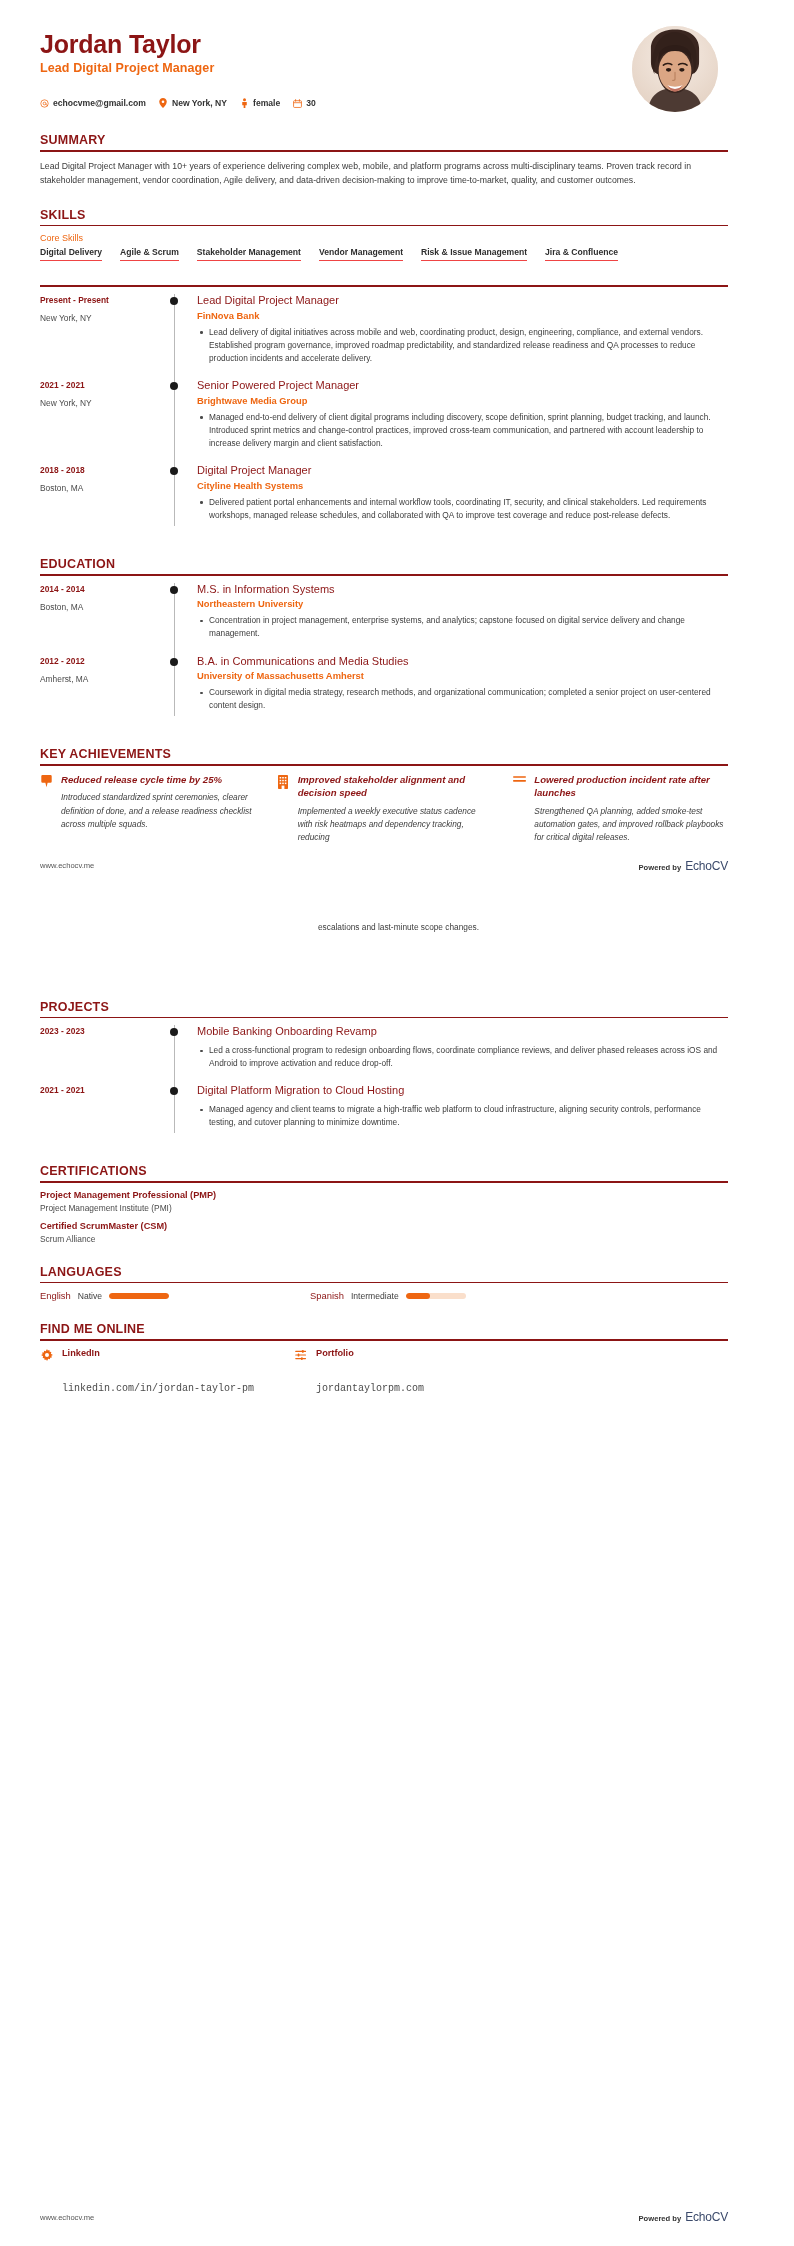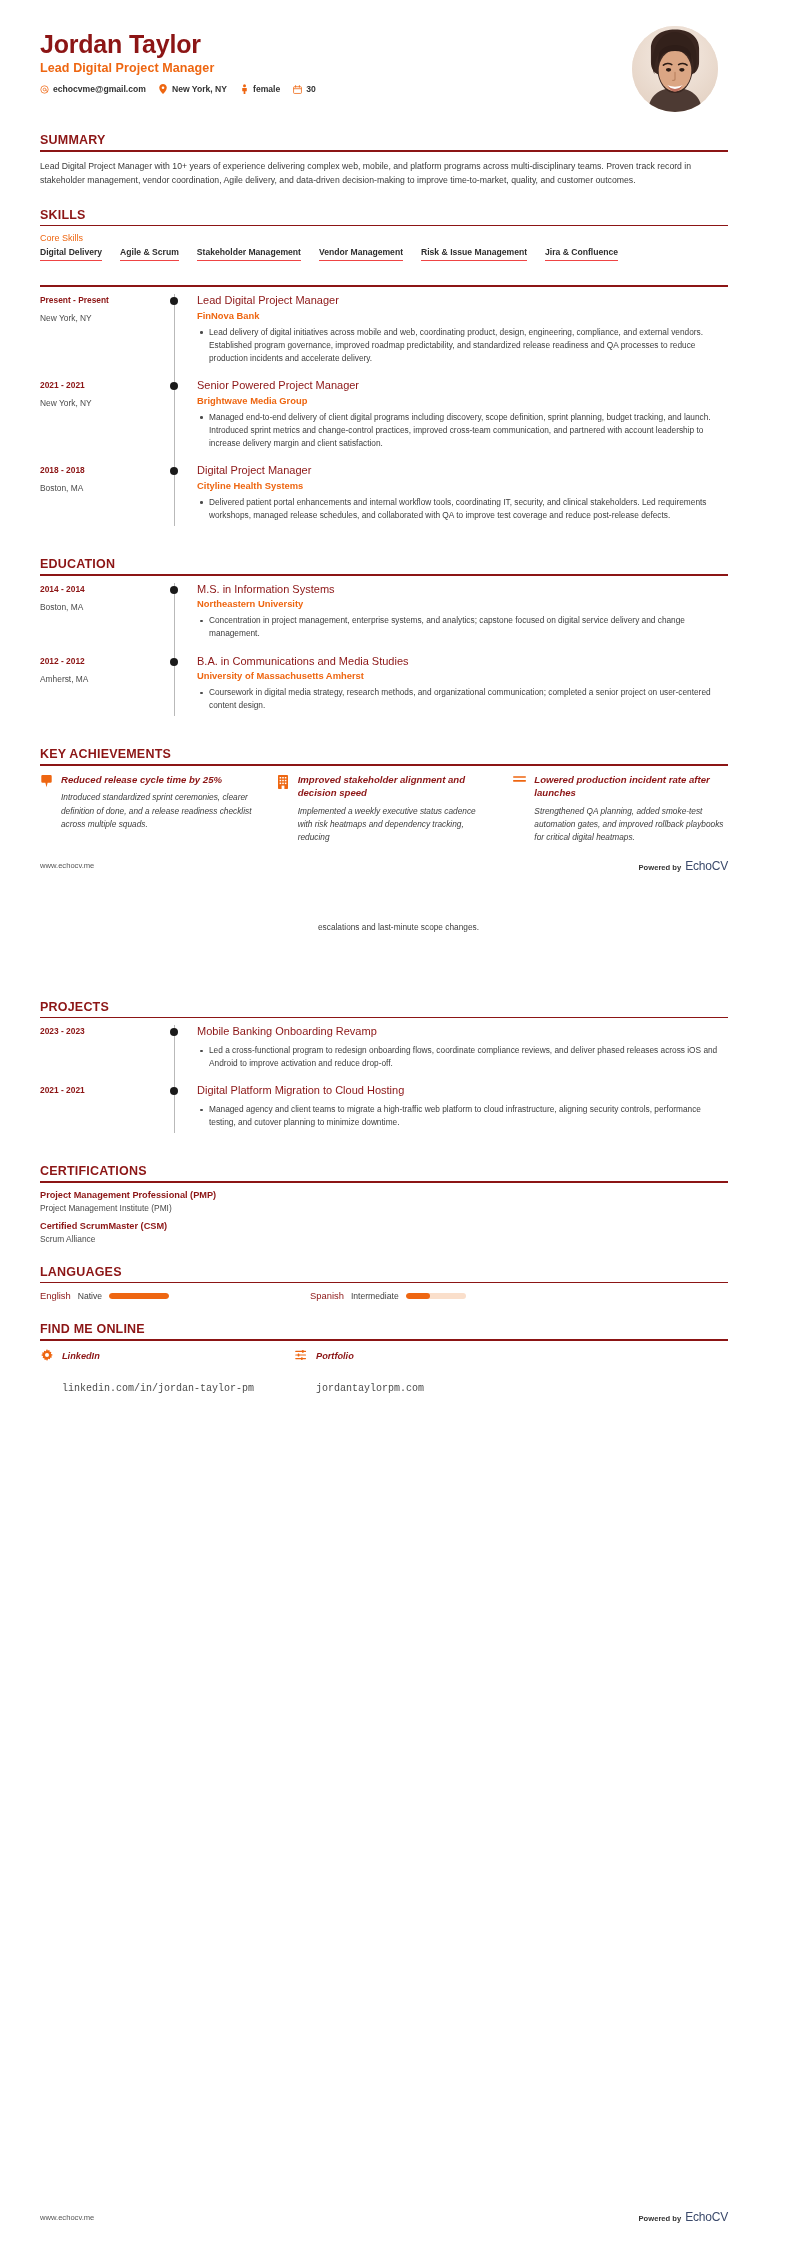--- a/index.html
+++ b/index.html
@@ -38,21 +38,21 @@
     font-weight: 700;
     color: #ee6611;
     margin-top: 3px;
     letter-spacing: 0.1px;
   }
   .contacts {
     display: flex;
     align-items: center;
     flex-wrap: wrap;
     gap: 13px;
-    margin-top: 9px;
+    margin-top: 23px;
   }
   .contact {
     display: flex;
     align-items: center;
     gap: 4px;
     font-size: 8.6px;
     font-weight: 700;
     color: #333333;
     white-space: nowrap;
   }
@@ -328,23 +328,22 @@
     display: flex;
     gap: 0;
     margin-top: 4px;
   }
   .online {
     width: 254px;
     flex: 0 0 254px;
   }
   .online-head {
     display: flex;
-    align-items: flex-end;
+    align-items: flex-start;
     gap: 9px;
-    font-style: italic;
   }
   .online-ico {
     width: 13px;
     height: 13px;
     display: flex;
     align-items: center;
     justify-content: center;
   }
   .online-ico svg { display: block; }
   .online-label {
@@ -622,21 +621,21 @@
 
         <div class="ach">
           <span class="ach-ico">
             <svg width="13" height="8" viewBox="0 0 14 8">
                 <rect x="0" y="1" width="14" height="1.7" rx="0.8" fill="#ee6611"></rect>
                 <rect x="0" y="5.2" width="14" height="1.7" rx="0.8" fill="#ee6611"></rect>
               </svg>
           </span>
           <div class="ach-txt">
             <div class="ach-title">Lowered production incident rate after launches</div>
-            <div class="ach-desc">Strengthened QA planning, added smoke-test automation gates, and improved rollback playbooks for critical digital heatmaps.</div>
+            <div class="ach-desc">Strengthened QA planning, added smoke-test automation gates, and improved rollback playbooks for critical digital releases.</div>
           </div>
         </div>
       </div>
     </div>
   </div>
 
   <div class="pagebreak">
     <div class="pb-footer">
       <span class="footer-url">www.echocv.me</span>
       <span class="footer-brand">

